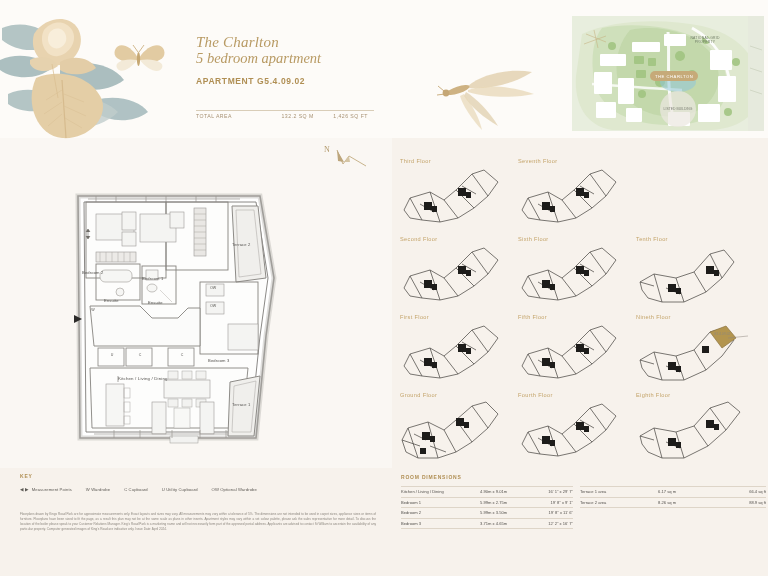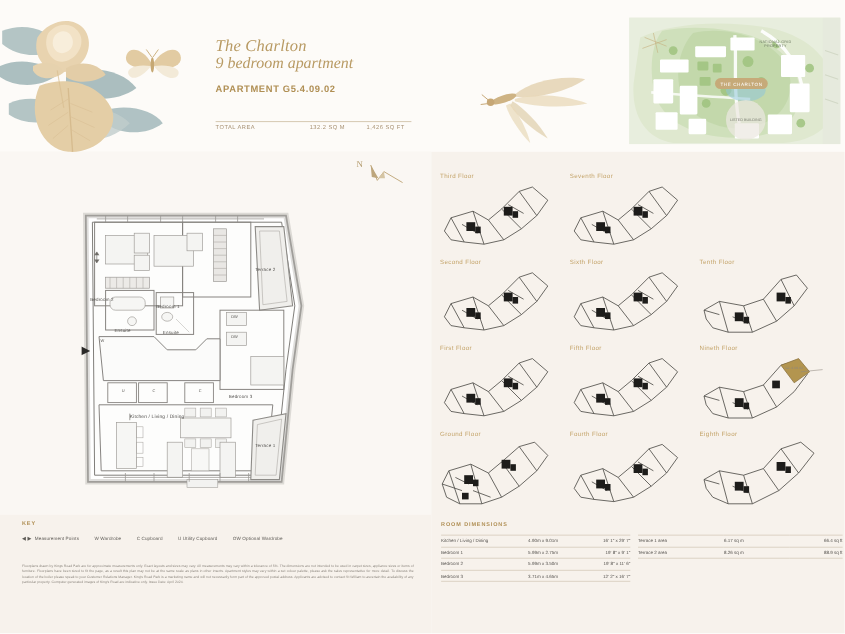--- a/index.html
+++ b/index.html
@@ -226,21 +226,21 @@
       <path d="M34 32 C44 38 58 52 66 66 C52 58 38 46 32 36 Z" fill="#dcc79f" opacity=".7"></path>
       <path d="M32 34 C40 44 48 60 50 70 C40 60 30 44 28 36 Z" fill="#e6d4b0" opacity=".7"></path>
       <ellipse cx="26" cy="30" rx="12" ry="3.4" fill="#c9ab77" transform="rotate(-18 26 30)"></ellipse>
       <circle cx="14" cy="33" r="3.4" fill="#c09e68"></circle>
       <path d="M12 31 L6 26 M13 34 L5 35" stroke="#c09e68" stroke-width=".9" fill="none"></path>
     </g>
   </svg>
 
   <div class="hdr">
     <div class="hdr-title">The Charlton</div>
-    <div class="hdr-sub">9 bedroom apartment</div>
+    <div class="hdr-sub">5 bedroom apartment</div>
     <div class="hdr-apt">APARTMENT G5.4.09.02</div>
   </div>
   <div class="hdr-rule"></div>
   <div class="hdr-area">
     <span class="k">TOTAL AREA</span>
     <span class="v1">132.2 SQ M</span>
     <span class="v2">1,426 SQ FT</span>
   </div>
 
   <div class="sitemap">

